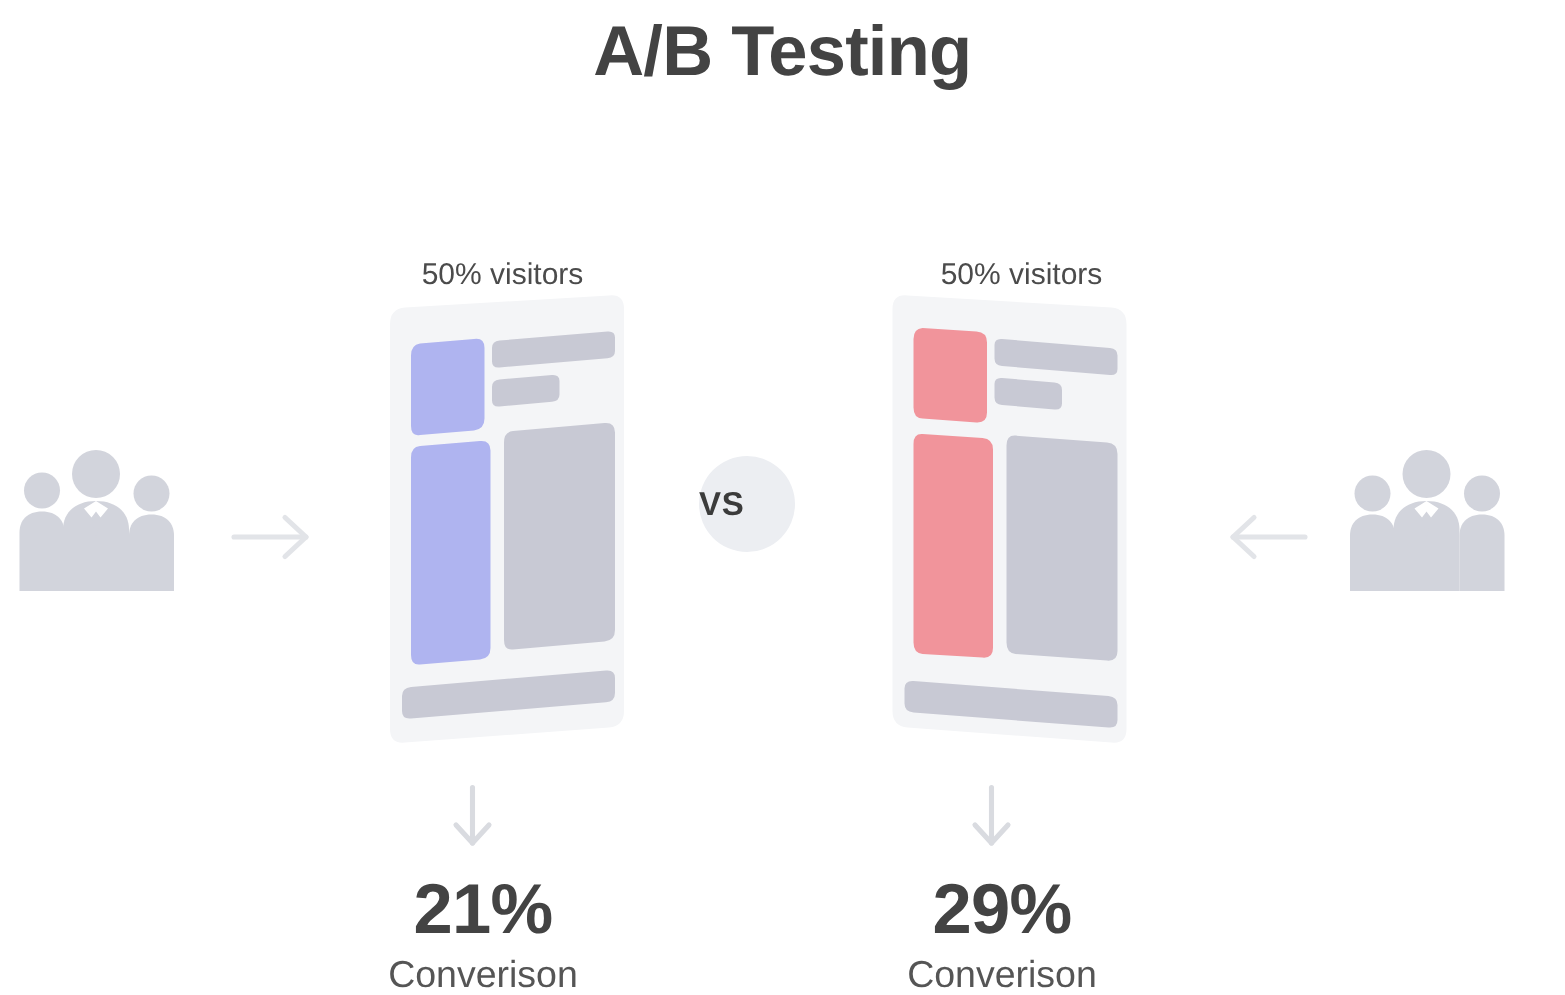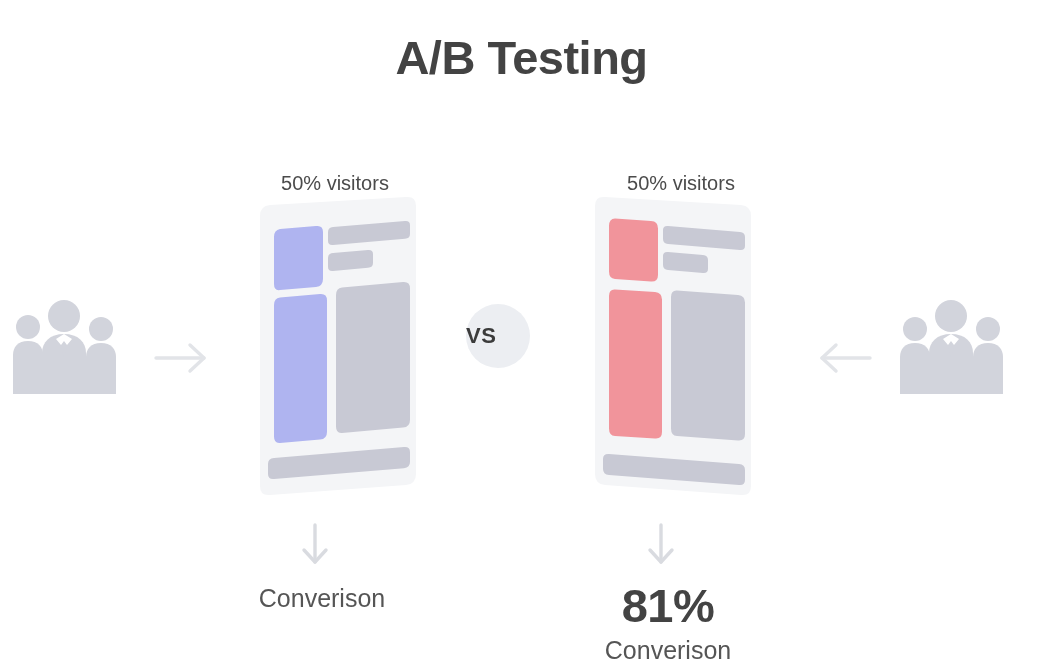--- a/index.html
+++ b/index.html
@@ -16,21 +16,20 @@
 
   
   .title {
     position: absolute;
     top: 6px; left: 0; right: 0;
     text-align: center;
     font-size: 47px;
     font-weight: bold;
     color: #434343;
     letter-spacing: -0.5px;
-    margin-top: 24px;
   }
 
   
   .caption {
     position: absolute;
     top: 108px;
     font-size: 20px;
     line-height: 30px;
     color: #4b4b4b;
     text-align: center;
@@ -262,19 +261,20 @@
 <div class="down-arrow down-arrow-b">
   <svg viewBox="0 0 40 50" xmlns="http://www.w3.org/2000/svg">
     <g stroke="#d9dbe0" stroke-width="3.4" fill="none" stroke-linecap="round" stroke-linejoin="round">
       <line x1="20" y1="5" x2="20" y2="42"></line>
       <polyline points="9,30 20,42 31,30"></polyline>
     </g>
   </svg>
 </div>
 
 <div class="result result-a">
+  <div class="result-pct">21%</div>
   <div class="result-label">Converison</div>
 </div>
 
 <div class="result result-b">
-  <div class="result-pct">81%</div>
+  <div class="result-pct">29%</div>
   <div class="result-label">Converison</div>
 </div>
 
 </body></html>

